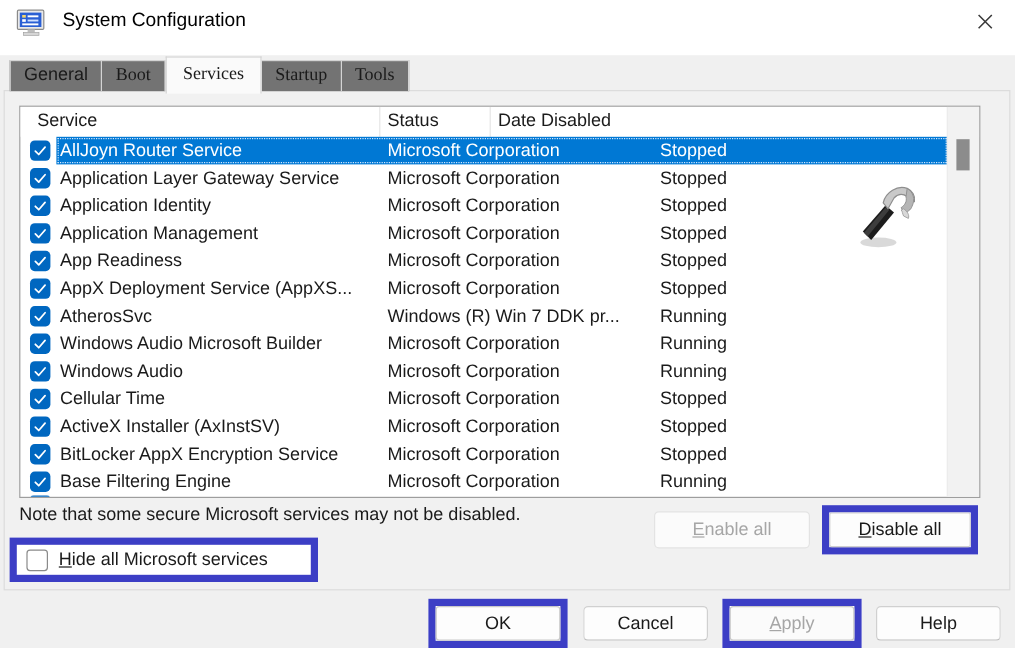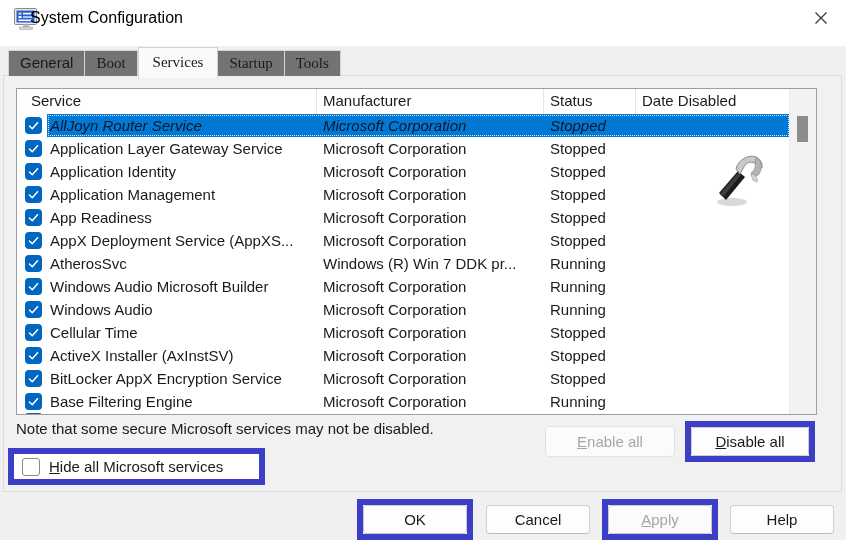--- a/index.html
+++ b/index.html
@@ -4,21 +4,21 @@
 <style>
   html,body{margin:0;padding:0;}
   body{
     width:846px;height:540px;position:relative;overflow:hidden;
     background:#f0f0f0;color:#1a1a1a;
     font-family:"Liberation Sans",sans-serif;font-size:15px;
     --annotation:#3c3ec5;--selection:#0078d4;--checkbox:#0067c0;
   }
   .titlebar{position:absolute;left:0;top:0;width:846px;height:46px;background:#ffffff;}
   .app-icon{position:absolute;left:13px;top:7px;width:27px;height:25px;}
-  .window-title{position:absolute;left:30px;top:9px;font-size:16px;color:#000;}
+  .window-title{position:absolute;left:52px;top:9px;font-size:16px;color:#000;}
   .close-btn{position:absolute;right:12px;top:6px;width:26px;height:26px;display:flex;align-items:center;justify-content:center;background:transparent;border:none;cursor:pointer;}
 
   
   .tabs{position:absolute;left:8px;top:47px;height:29px;display:flex;align-items:flex-end;z-index:4;}
   .tab{box-sizing:border-box;height:26px;line-height:24px;padding:0 11px;background:#737373;
        border:1px solid #d4d4d4;border-bottom:none;margin-right:0;cursor:pointer;}
   .tab + .tab{border-left:none;font-family:Liberation Serif, serif;}
   .tab.active{height:31px;line-height:29px;background:#fafafa;border:1px solid #d4d4d4;border-bottom:none;
        padding:0 14px;position:relative;z-index:5;margin-bottom:-2px;}
 
@@ -38,21 +38,21 @@
   .rows{position:absolute;left:0;top:25px;width:773px;}
   .svc-row{display:flex;height:23px;align-items:center;cursor:default;}
   .chk-cell{box-sizing:border-box;width:30px;height:100%;display:flex;align-items:center;padding-left:8px;flex:none;}
   .checkbox{width:17px;height:17px;border-radius:4px;background:var(--checkbox);display:flex;align-items:center;justify-content:center;flex:none;cursor:pointer;}
   .row-main{display:flex;flex:1;height:100%;align-items:center;min-width:0;}
   .cell{box-sizing:border-box;padding-left:6px;white-space:nowrap;overflow:hidden;}
   .cell.name{width:270px;padding-left:3px;}
   .cell.manu{width:227px;}
   .cell.status{width:92px;}
   .cell.date{flex:1;}
-  .svc-row.selected .row-main{background:var(--selection);color:#0f172a;outline:1px dotted #d5e8ff;outline-offset:-2px;font-style:italic;}
+  .svc-row.selected .row-main{background:var(--selection);color:#ffffff;outline:1px dotted #d5e8ff;outline-offset:-2px;}
   .partial-check{position:absolute;left:8px;top:324px;width:17px;height:3px;border-radius:4px 4px 0 0;background:var(--checkbox);}
   .scrollbar{position:absolute;top:0;right:0;width:26px;height:100%;background:#f2f2f2;border-left:1px solid #ececec;cursor:pointer;}
   .scroll-thumb{position:absolute;left:7px;top:27px;width:11px;height:26px;background:#8c8c8c;cursor:grab;}
 
   .hammer{position:absolute;left:710px;top:147px;width:56px;height:62px;z-index:6;pointer-events:none;}
 
   .note{position:absolute;left:16px;top:420px;white-space:nowrap;}
 
   
   .btn{box-sizing:border-box;display:flex;align-items:center;justify-content:center;
@@ -107,21 +107,20 @@
   <div class="tab active">Services</div>
   <div class="tab">Startup</div>
   <div class="tab">Tools</div>
 </div>
 
 <div class="panel"></div>
 
 <div class="table">
   <div class="thead">
     <div class="th c-service">Service</div>
-    <div class="th c-manufacturer">Manufacturer</div>
     <div class="th c-status">Status</div>
     <div class="th c-date">Date Disabled</div>
   </div>
   <div class="rows">
       <div class="svc-row selected">
     <span class="chk-cell">
       <span class="checkbox">
         <svg width="13" height="13" viewBox="0 0 16 16">
               <polyline points="3,8.5 6.5,12 13,4.5" fill="none" stroke="#ffffff" stroke-width="1.8" stroke-linecap="round" stroke-linejoin="round"></polyline>
             </svg>

